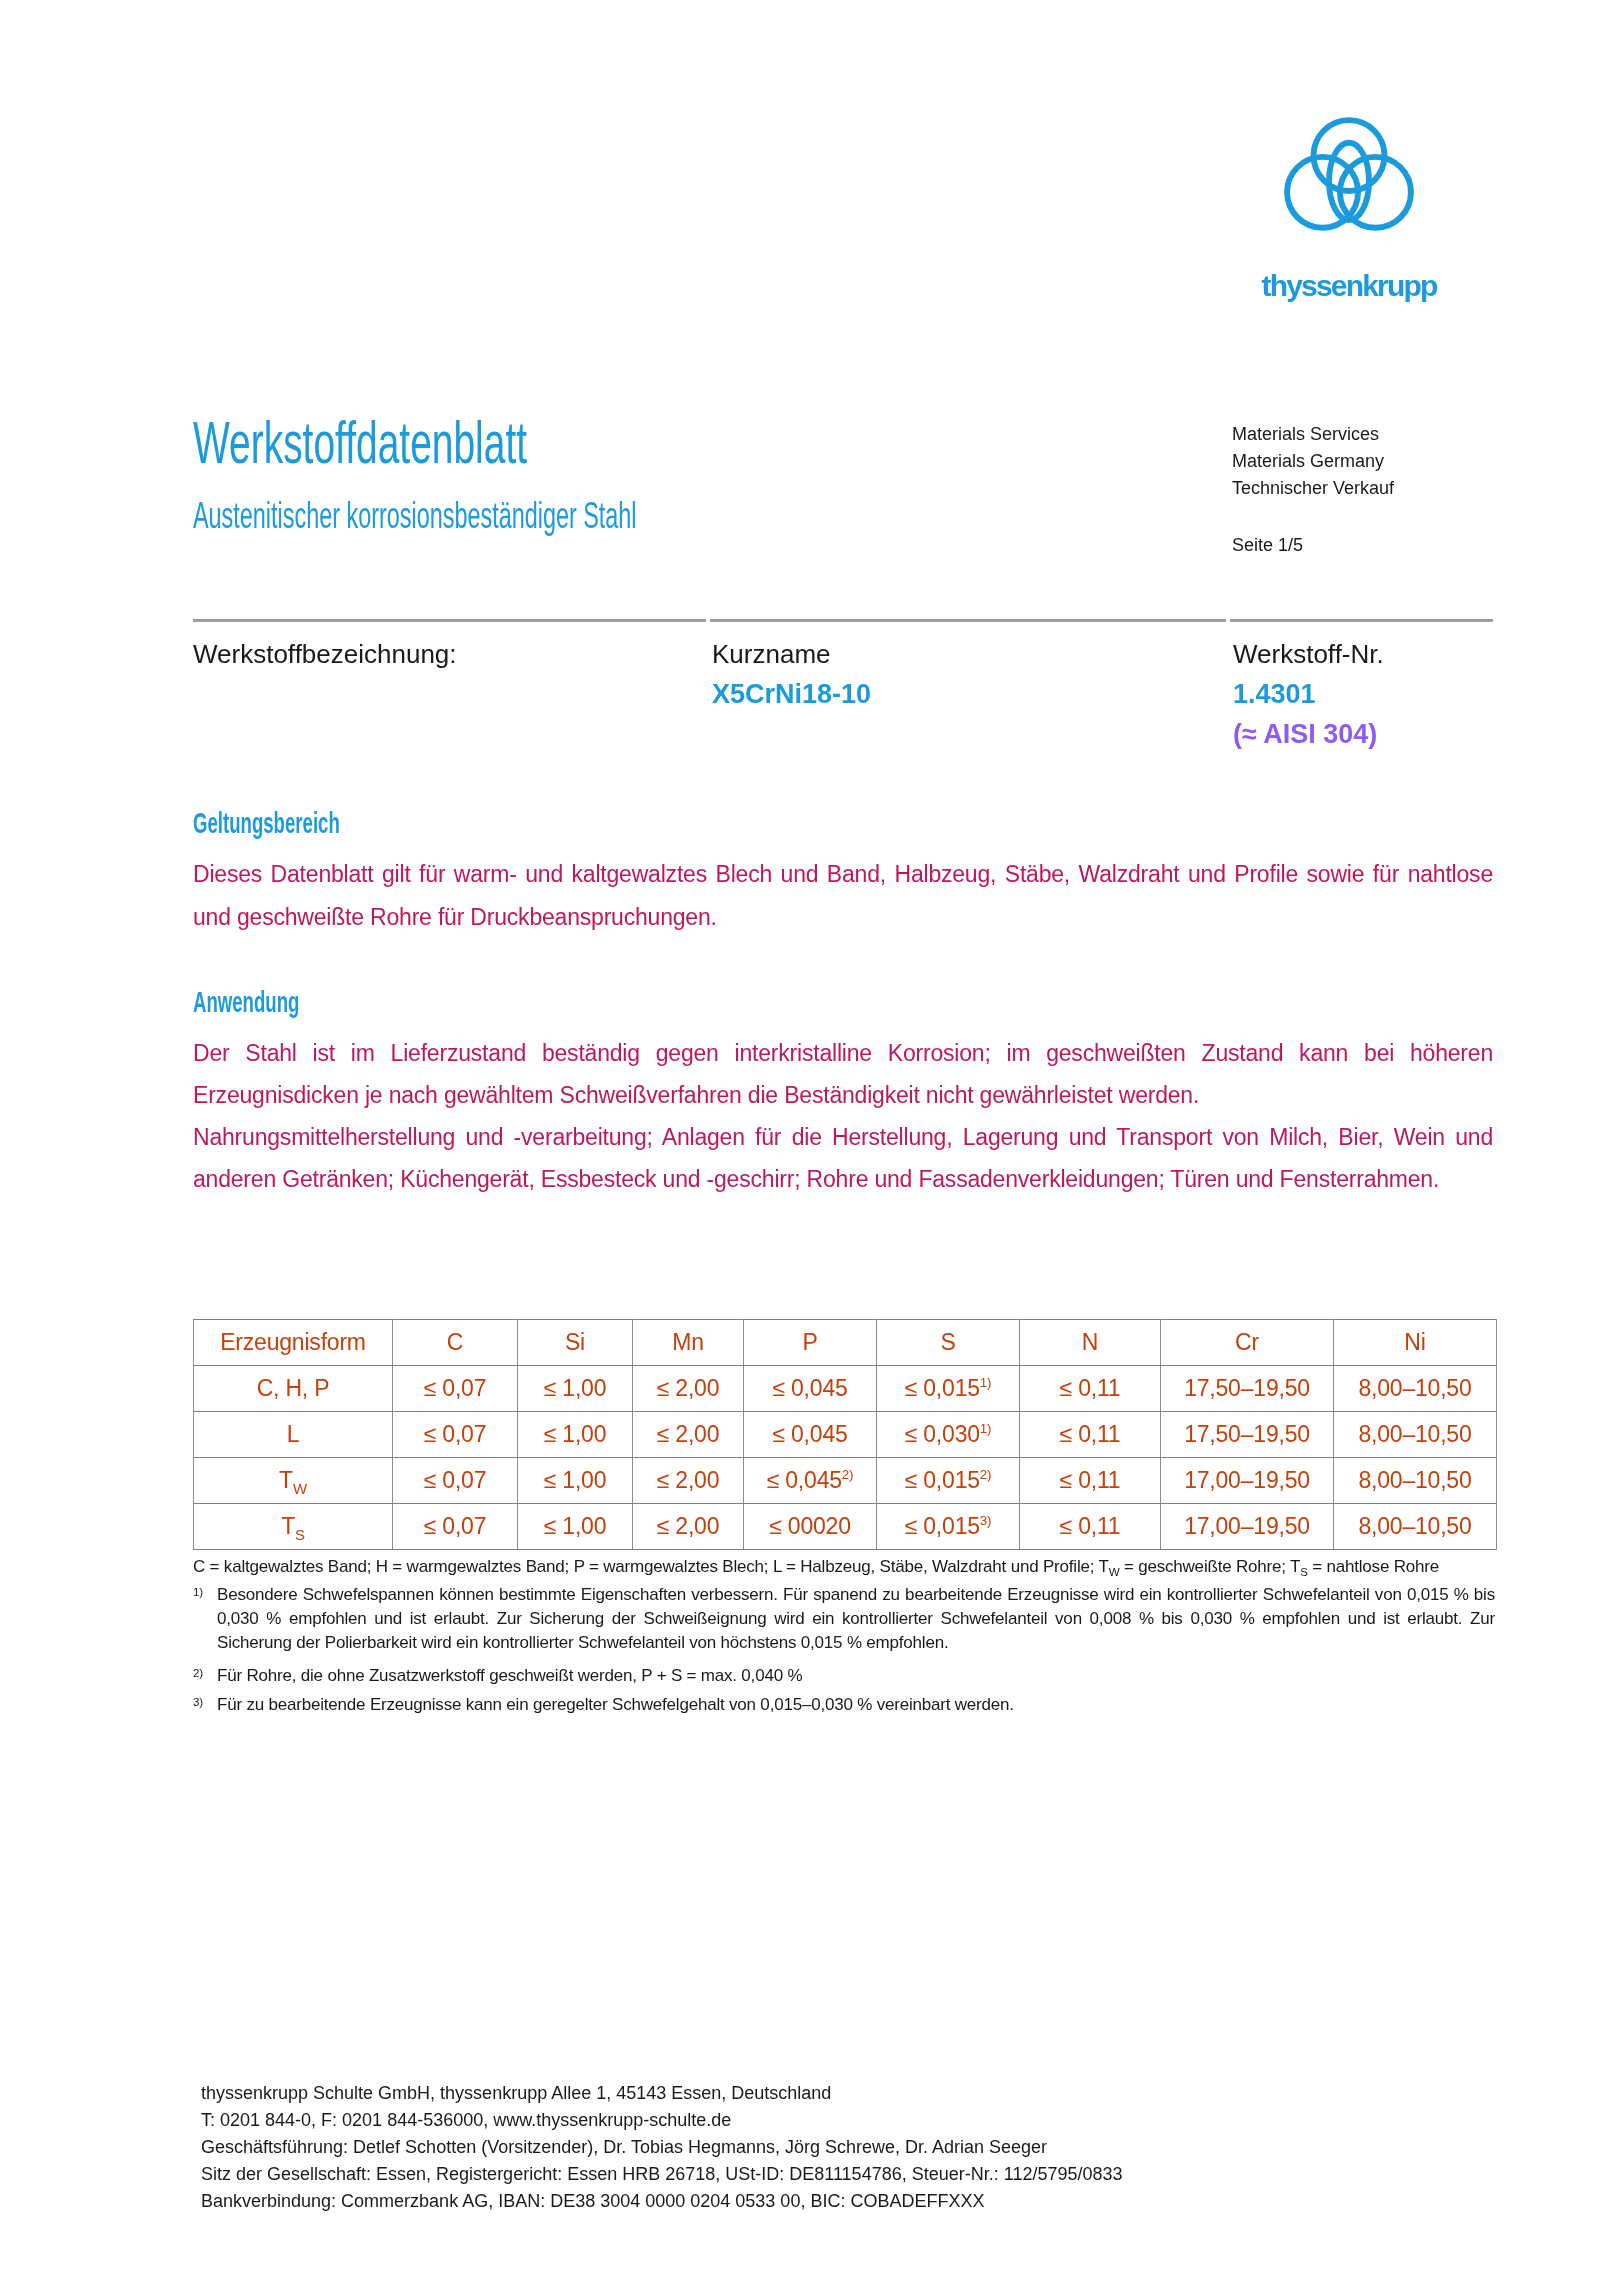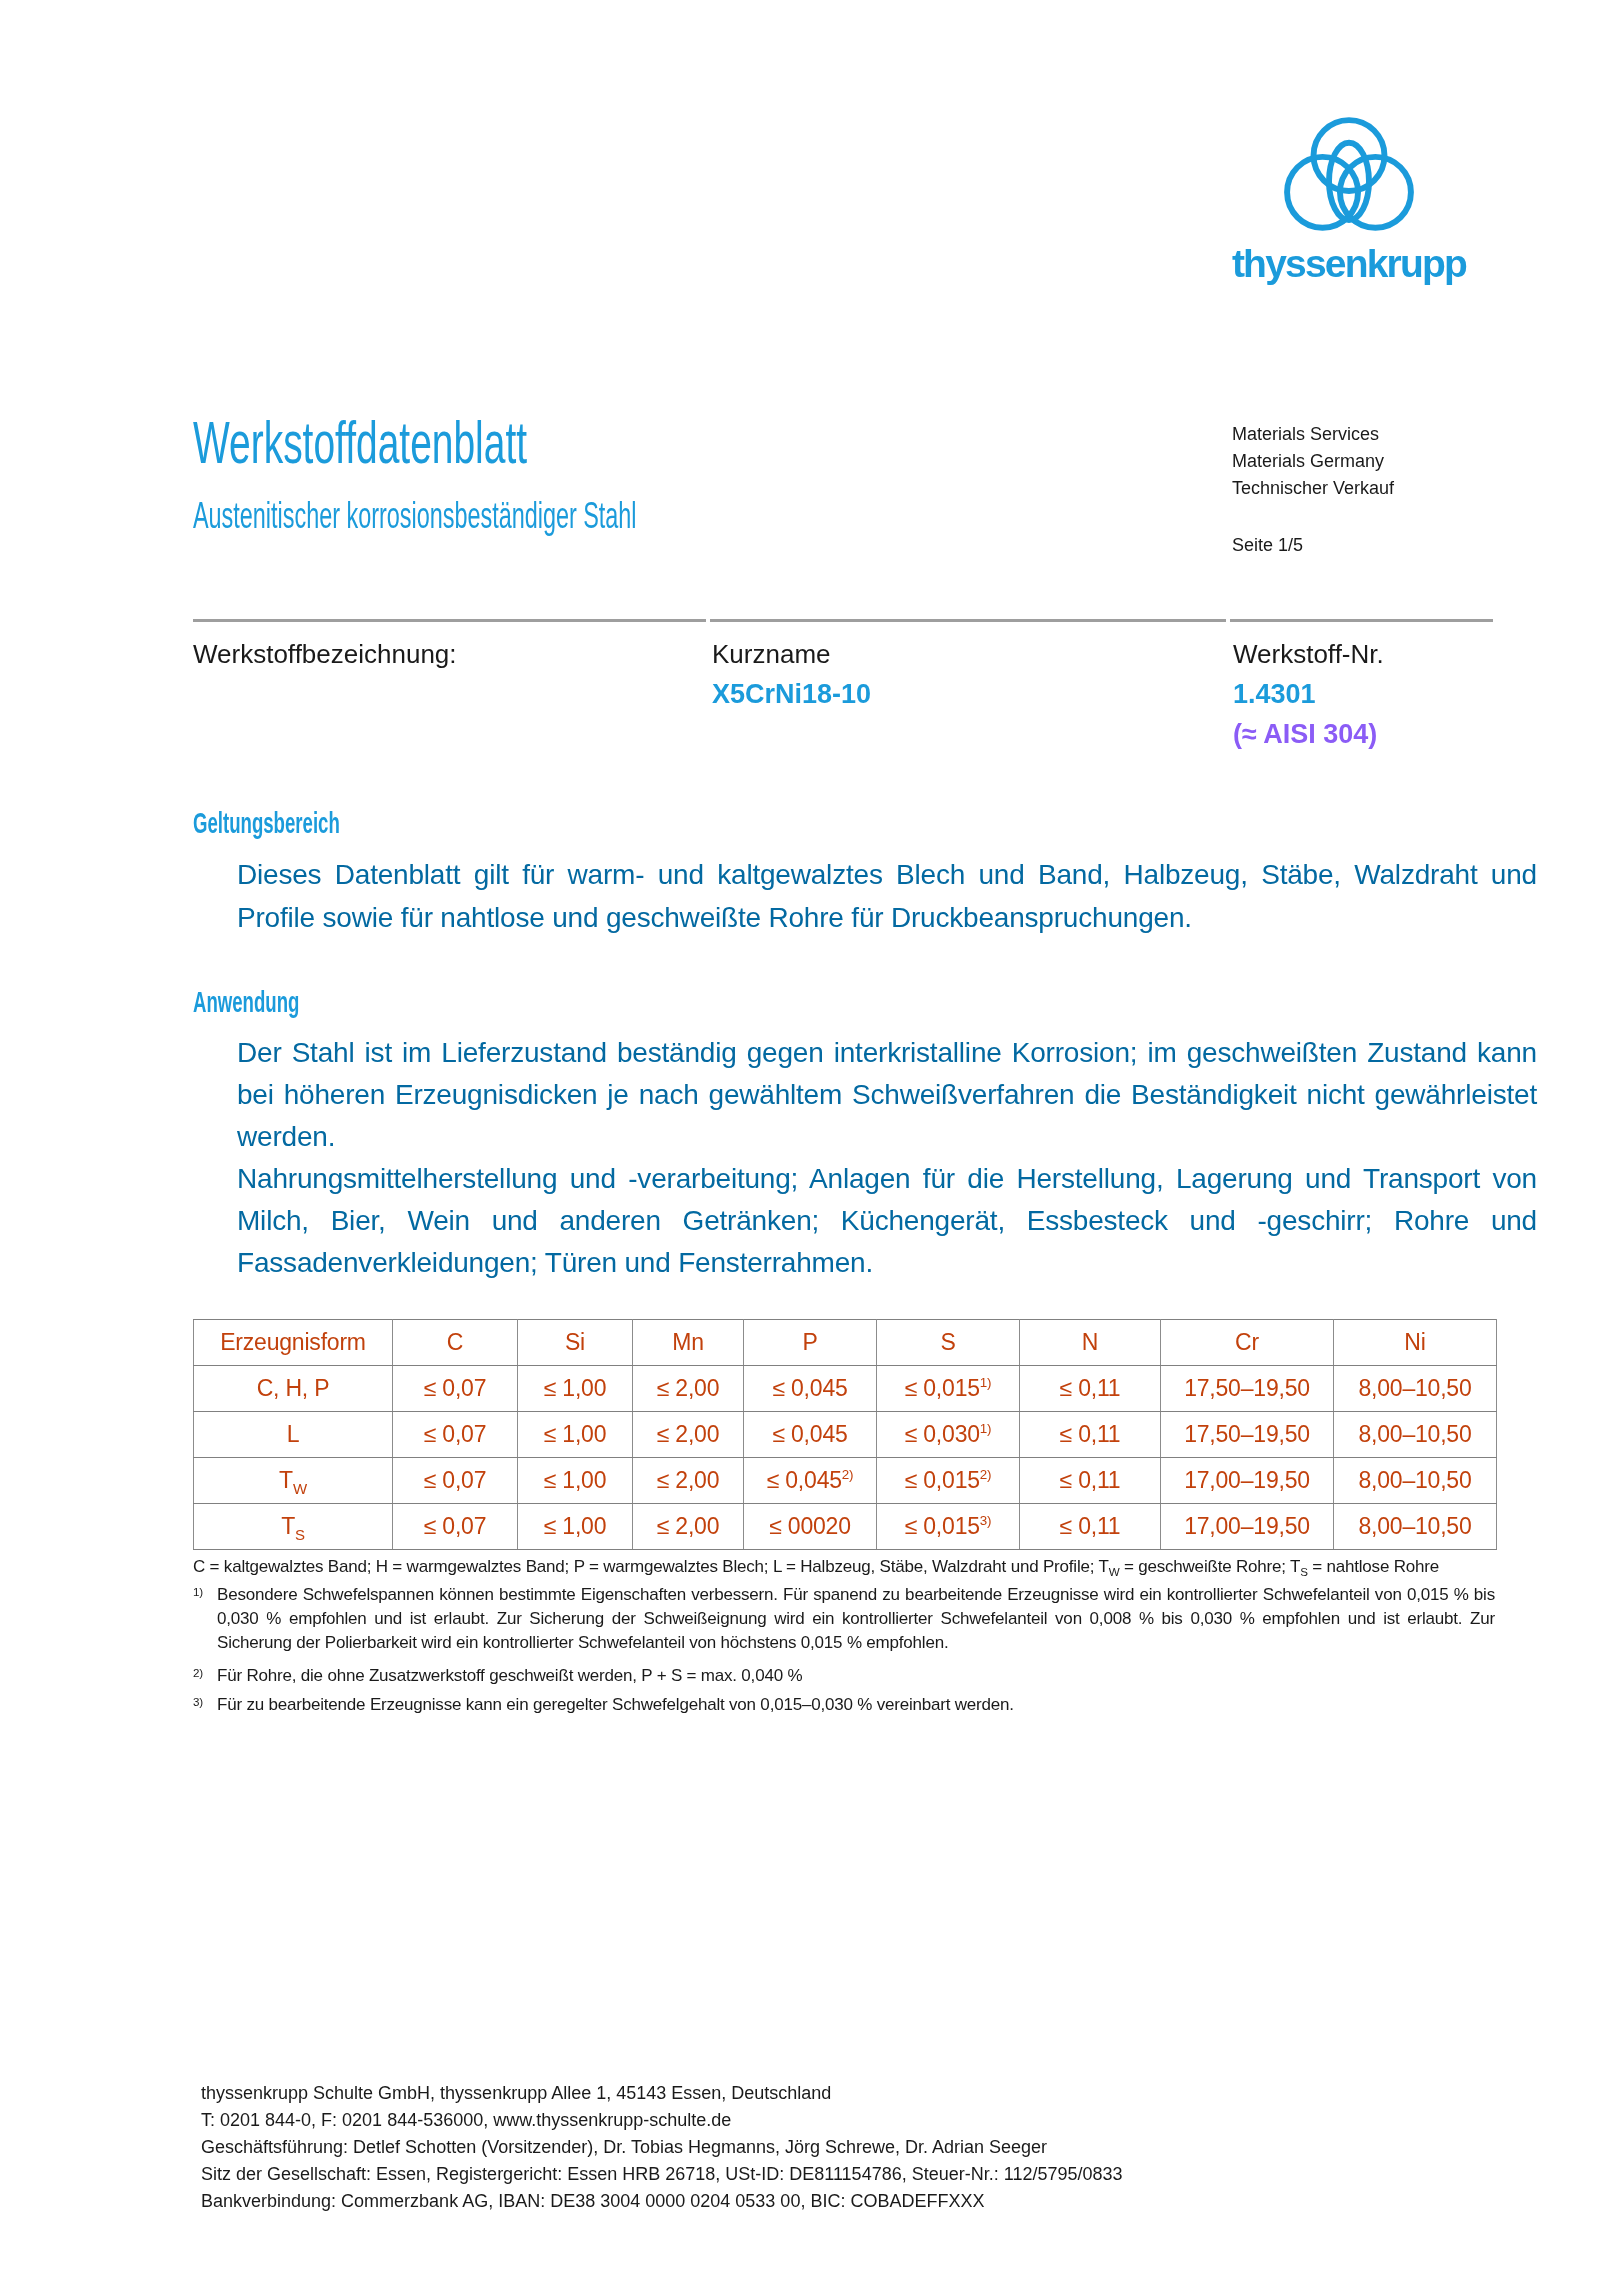--- a/index.html
+++ b/index.html
@@ -3,21 +3,21 @@
 <meta charset="utf-8">
 <style>
   html,body{margin:0;padding:0;background:#ffffff;}
   .page{
     position:relative;width:1621px;height:2293px;background:#ffffff;overflow:hidden;
     font-family:"Liberation Sans","DejaVu Sans",sans-serif;color:#1a1a1a;
   }
   
   .logo{position:absolute;left:1230px;top:113px;width:238px;text-align:center;}
   .emblem{display:block;margin:0 auto;width:134px;height:129px;}
-  .wordmark{margin-top:0;font-size:39px;font-weight:700;letter-spacing:-1.8px;color:#1b9bdb;white-space:nowrap;}
+  .wordmark{margin-top:27px;font-size:30px;font-weight:700;letter-spacing:-1.8px;color:#1b9bdb;white-space:nowrap;}
   
   .doc-title{position:absolute;left:193px;top:414px;font-size:59px;font-weight:400;color:#1b9bdb;line-height:1;white-space:nowrap;text-decoration:underline;}
   .doc-title .cond{display:inline-block;transform:scaleX(0.66);transform-origin:left top;}
   .doc-subtitle{position:absolute;left:193px;top:498px;font-size:36px;font-weight:400;color:#1b9bdb;line-height:1;white-space:nowrap;}
   .doc-subtitle .cond{display:inline-block;transform:scaleX(0.65);transform-origin:left top;}
   
   .org{position:absolute;left:1232px;top:421px;font-size:18px;line-height:27px;}
   .org .page-label{margin-top:30px;}
   
   .rule{position:absolute;left:193px;top:619px;width:1300px;height:2.7px;display:flex;}
@@ -31,21 +31,21 @@
   .des-value{position:absolute;top:40px;left:0;color:#1b9bdb;font-weight:700;font-size:27px;white-space:nowrap;}
   .des-note{position:absolute;top:80px;left:0;color:#8b5cf6;font-weight:700;font-size:27px;white-space:nowrap;}
   
   .section-h{position:absolute;left:193px;color:#1b9bdb;font-weight:700;font-size:30px;line-height:34px;white-space:nowrap;}
   .section-h .cond{display:inline-block;transform:scaleX(0.62);transform-origin:left top;}
   .h-geltung{top:806px;}
   .h-anwendung{top:985px;}
   .h-chemie{top:1272px;}
   .h-suffix{color:#1a1a1a;font-weight:400;font-size:29.6px;margin-left:9px;}
   
-  .bodytext{position:absolute;left:193px;width:1300px;font-size:28px;letter-spacing:-0.2px;text-align:justify;color:#0369a1;margin-left:44px;}
+  .bodytext{position:absolute;left:193px;width:1300px;font-size:23px;letter-spacing:-0.2px;text-align:justify;color:#be185d;}
   .p-geltung{top:853px;line-height:43px;}
   .p-anwendung{top:1032px;line-height:42px;}
   .bodytext p{margin:0;}
   
   .comp-table{position:absolute;left:193px;top:1319px;width:1302px;border-collapse:collapse;table-layout:fixed;
     font-size:23px;letter-spacing:-0.2px;color:#c2410c;}
   .comp-table td,.comp-table th{
     height:45px;text-align:center;vertical-align:middle;font-weight:400;padding:0 3.6px;
     border-left:0.9px solid #8c8c8c;border-right:0.9px solid #8c8c8c;
     border-top:1.8px solid #808080;border-bottom:1.8px solid #808080;white-space:nowrap;

